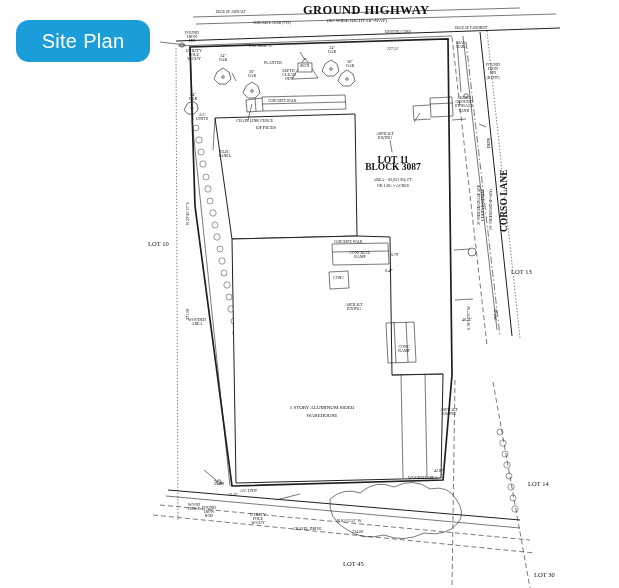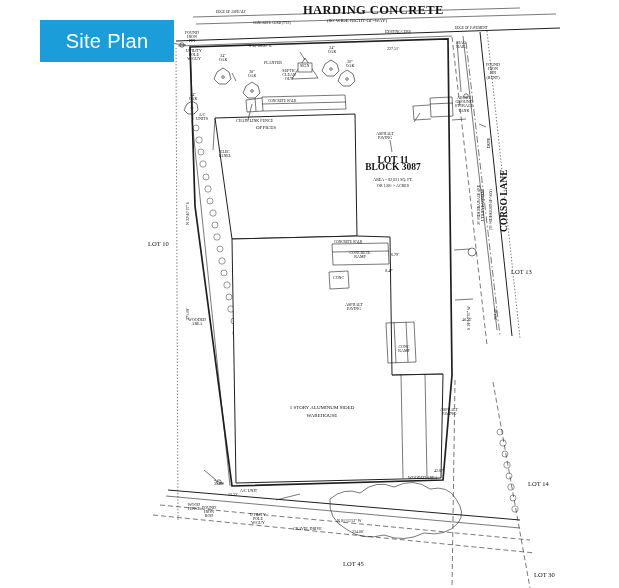--- a/index.html
+++ b/index.html
@@ -6,23 +6,24 @@
   html,body{margin:0;padding:0;background:#ffffff;}
   body{
     width:619px;height:588px;position:relative;overflow:hidden;
     font-family:"Liberation Serif", serif;color:#1a1a1a;
   }
   #stage{position:absolute;left:0;top:0;width:619px;height:588px;}
   svg#plan{position:absolute;left:0;top:0;width:619px;height:588px;}
 
   
   .banner{
-    position:absolute;left:40px;top:20px;width:134px;height:42px;
+    position:absolute;left:16px;top:20px;width:134px;height:42px;
     background:#1a9dd9;display:flex;align-items:center;justify-content:center;
     z-index:40;
+    border-radius:13px;
   }
   .banner-label{
     font-family:"Liberation Sans", sans-serif;
     font-size:20px;color:#ffffff;letter-spacing:.3px;line-height:1;
   }
 
   
   .lbl{position:absolute;white-space:pre;line-height:1.05;
        font-family:"Liberation Serif", serif;color:#111;z-index:25;}
   .tiny{font-size:3.4px;}
@@ -226,21 +227,21 @@
       <path d="M276 500 L300 494"></path>
     </g>
 
     <path class="ln dot" d="M176 48 L178 520"></path>
   </svg>
 
   <div class="banner">
     <span class="banner-label">Site Plan</span>
   </div>
 
-  <div class="lbl xl" style="left:303px;top:4px;">HARDING CONCRETE</div>
+  <div class="lbl xl" style="left:303px;top:4px;">GROUND HIGHWAY</div>
   <div class="lbl sm" style="left:327px;top:18px;">(80' WIDE RIGHT-OF-WAY)</div>
 
   <div class="lbl lg rot90" style="left:500px;top:232px;">CORSO LANE</div>
   <div class="lbl tiny rot90" style="left:490px;top:230px;">(50' WIDE RIGHT-OF-WAY)</div>
 
   <div class="lbl lg c" style="left:359px;top:156px;width:68px;">LOT 11</div>
   <div class="lbl lg c" style="left:349px;top:163px;width:88px;">BLOCK 3087</div>
   <div class="lbl tiny2 c" style="left:355px;top:178px;width:76px;">AREA = 82,031 SQ. FT.</div>
   <div class="lbl tiny2 c" style="left:355px;top:184px;width:76px;">OR 1.88+/- ACRES</div>
 

